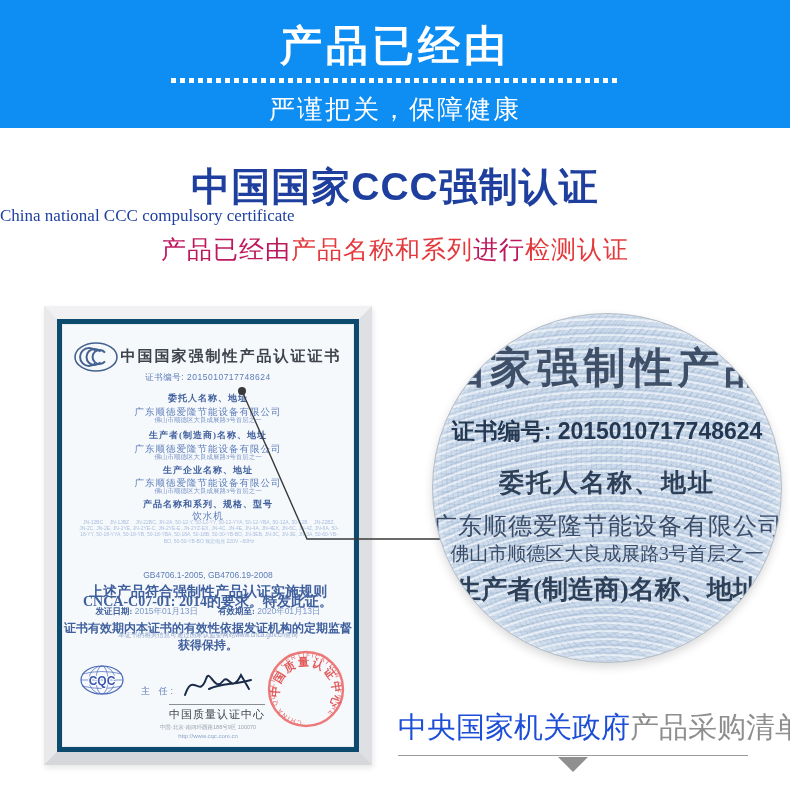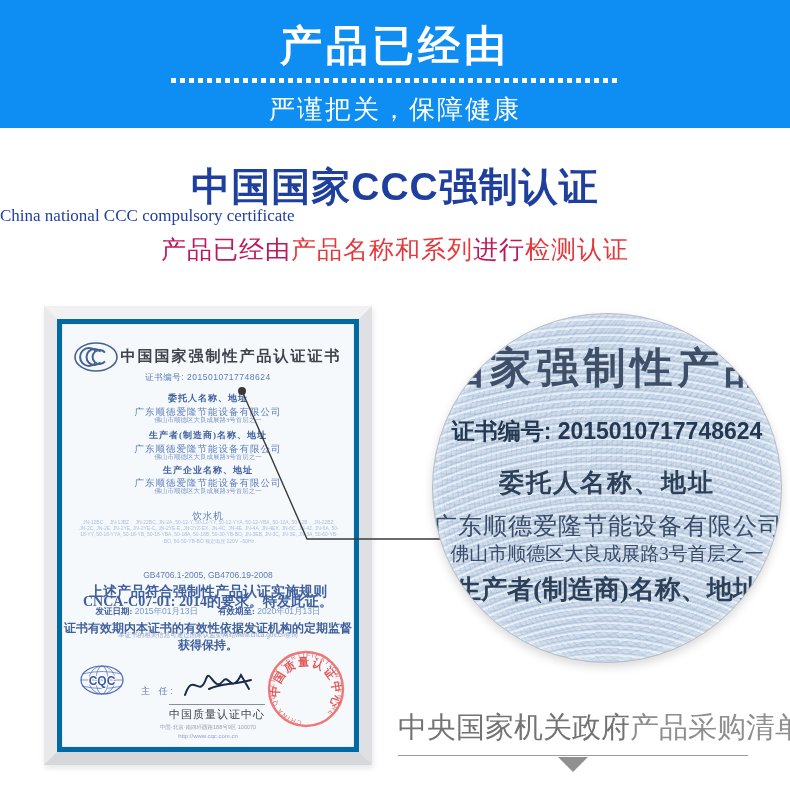--- a/index.html
+++ b/index.html
@@ -19,21 +19,21 @@
   .ccc-head-en { position:absolute; left:0; top:206px; width:100%; text-align:left;
                  font-family:"Liberation Serif", serif; font-size:17px; color:#1e3f9e; }
   .tagline { position:absolute; left:0; top:233px; width:100%; text-align:center; font-size:25px; letter-spacing:1px; }
   .tg-blue { color:#be185d; } .tg-red { color:#e4393c; }
 
   
   .frame { position:absolute; left:44px; top:306px; width:328px; height:459px;
            border-style:solid; border-width:13px;
            border-color:#f1f1f3 #dfe0e3 #d6d7da #e9e9eb;
            background:#e6e7ea; box-shadow:1px 3px 6px rgba(0,0,0,.10); }
-  .mat { width:100%; height:100%; background:#0369a1; padding:5px; }
+  .mat { width:100%; height:100%; background:#0c4a6e; padding:5px; }
   .paper { position:relative; width:100%; height:100%; background:#f6f9fc; border:1px solid #e7ecf2;
            text-align:center; overflow:hidden; }
   .paper .line { position:absolute; left:0; width:100%; }
   .c-title { top:22px; left:50px !important; width:236px !important; font-size:15px; font-weight:bold;
              color:#3e434c; letter-spacing:2px; }
   .c-no    { top:47px; font-size:8.5px; color:#5b7cb8; letter-spacing:.5px; }
   .sec-label { font-family:"Liberation Serif", serif; font-size:9px; font-weight:bold; color:#3f5f9d; letter-spacing:1px; }
   .sec-l1    { font-family:"Liberation Serif", serif; font-size:9.5px; color:#5b7cb8; letter-spacing:1px; }
   .sec-l2    { font-family:"Liberation Serif", serif; font-size:6.5px; color:#7b96c8; }
   .models { top:194px; left:16px !important; width:260px !important; font-size:5px; line-height:6.2px;
@@ -71,21 +71,21 @@
   .lp-title { top:26px; font-size:42px; font-weight:600; color:#3f4f68; letter-spacing:5px; white-space:nowrap; }
   .lp-no { top:102px; font-size:23px; font-weight:bold; color:#253852; white-space:nowrap; }
   .lp-sec { top:152px; font-family:"Liberation Serif", serif; font-size:25px; font-weight:bold; color:#2e4058; letter-spacing:2px; white-space:nowrap; }
   .lp-co { top:196px; font-family:"Liberation Serif", serif; font-size:24px; color:#3a4c68; letter-spacing:1px; white-space:nowrap; }
   .lp-addr { top:227px; font-family:"Liberation Serif", serif; font-size:19px; color:#3a4c68; white-space:nowrap; }
   .lp-next { top:258px; font-family:"Liberation Serif", serif; font-size:26px; font-weight:bold; color:#2e4058; white-space:nowrap; }
 
   
   .procure { position:absolute; left:398px; top:708px; width:350px; text-align:center; }
   .procure-head { font-size:29px; white-space:nowrap; }
-  .p-red { color:#737373; } .p-gray { color:#8e8e8e; }
+  .p-red { color:#1d4ed8; } .p-gray { color:#8e8e8e; }
   .p-divider { margin-top:7px; border-top:1px solid #9b9b9b; }
   .p-arrow { width:0; height:0; margin:1px auto 0; border-left:15px solid transparent;
              border-right:15px solid transparent; border-top:15px solid #909090; }
 </style>
 </head>
 <body>
 
 <div id="page">
 
   <header class="banner">
@@ -119,20 +119,21 @@
         <div class="line sec-l2" style="top:91px">佛山市顺德区大良成展路3号首层之一</div>
 
         <div class="line sec-label" style="top:104px">生产者(制造商)名称、地址</div>
         <div class="line sec-l1" style="top:118px">广东顺德爱隆节能设备有限公司</div>
         <div class="line sec-l2" style="top:128px">佛山市顺德区大良成展路3号首层之一</div>
 
         <div class="line sec-label" style="top:139px">生产企业名称、地址</div>
         <div class="line sec-l1" style="top:152px">广东顺德爱隆节能设备有限公司</div>
         <div class="line sec-l2" style="top:162px">佛山市顺德区大良成展路3号首层之一</div>
 
+        <div class="line sec-label" style="top:173px">产品名称和系列、规格、型号</div>
         <div class="line sec-l1" style="top:185px">饮水机</div>
 
         <div class="line models">JN-12BC 、JN-1JBZ 、JN-22BC, JN-2A, 50-12-Y, 50-12-YY, 50-12-YYA, 50-12-YBA, 50-12A, 50-12B 、JN-22BZ, JN-2C, JN-2E, JN-2YE, JN-2YE-C, JN-2YE-E, JN-2YZ-EX, JN-4C, JN-4E, JN-4A, JN-4EX, JN-6C, JN-4Z, JN-6A, 50-18-YY, 50-18-YYA, 50-18-YB, 50-18-YBA, 50-18A, 50-18B, 50-30-YB-BO, JN-3EB, JN-3C, JN-3E, JN-3A, 50-60-YB-BO, 50-50-YB-BO 额定电压 220V ~50Hz</div>
 
         <div class="line std-val">GB4706.1-2005, GB4706.19-2008</div>
         <div class="line rule1">上述产品符合强制性产品认证实施规则</div>
         <div class="line rule2">CNCA-C07-01: 2014的要求。特发此证。</div>
 
         <div class="line dates">
           <span><span class="d-label">发证日期:</span>

